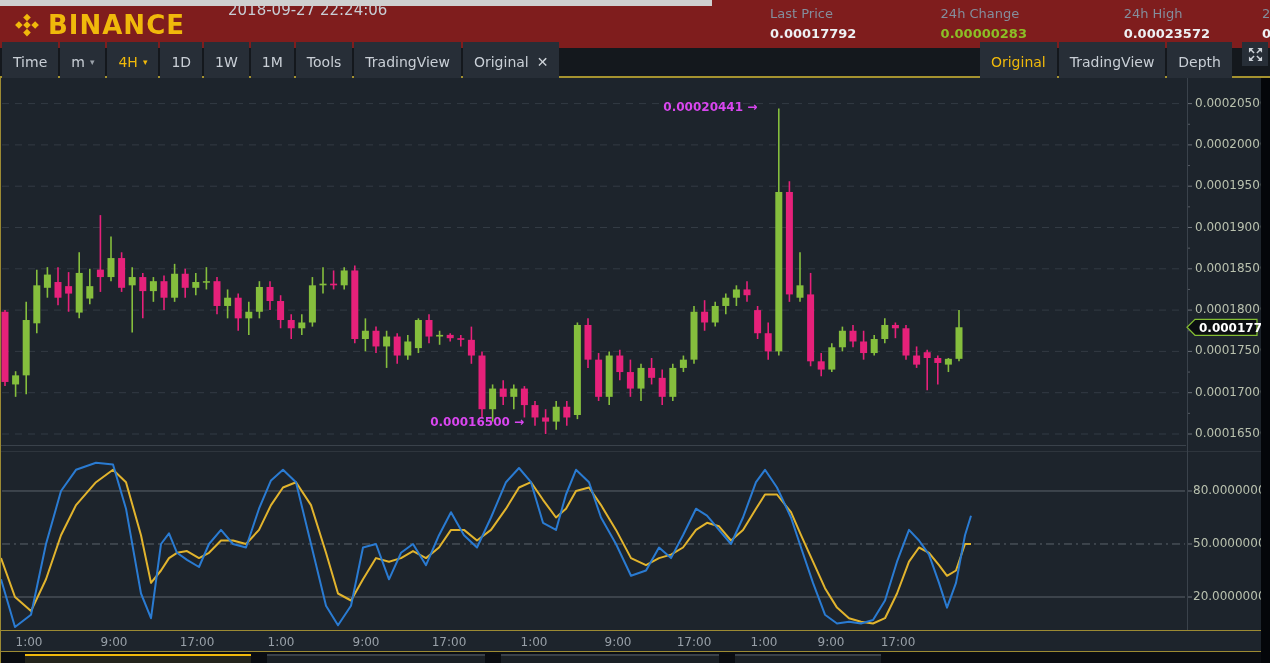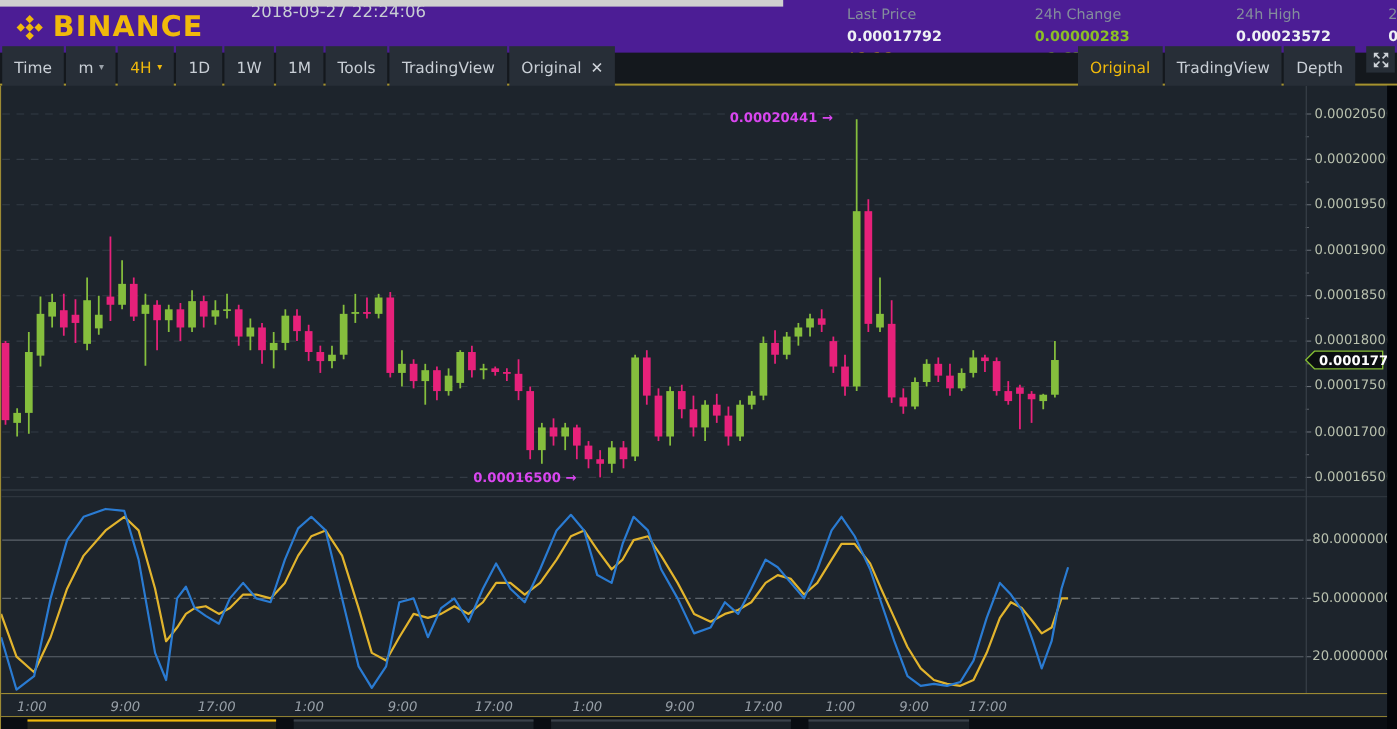--- a/index.html
+++ b/index.html
@@ -4,21 +4,21 @@
 <style>
   * { margin:0; padding:0; box-sizing:border-box; }
   html,body { width:1270px; height:663px; overflow:hidden; background:#10141a;
               font-family:"DejaVu Sans","Liberation Sans",sans-serif; }
   #app { position:relative; width:1270px; height:663px; background:#171c22; }
 
   
   .top-strip { position:absolute; left:0; top:0; width:712px; height:6px; background:#cfcfcf; }
 
   
-  .header { position:absolute; left:0; top:0; width:1270px; height:48px; background:#4c1d95; }
+  .header { position:absolute; left:0; top:0; width:1270px; height:48px; background:#7f1d1d; }
   .logo { position:absolute; left:14px; top:10px; display:flex; align-items:center; }
   .logo-text { color:#f0b90b; font-size:26px; font-weight:bold; letter-spacing:1px; margin-left:8px; }
   .timestamp { position:absolute; left:228px; top:1px; color:#c8cdd4; font-size:15px; }
   .stats { position:absolute; left:770px; top:4px; display:flex; }
   .stat-col { margin-right:60px; }
   .stat-label { color:#848e9c; font-size:13px; line-height:20px; }
   .stat-value { color:#eef1f4; font-size:13px; line-height:20px; font-weight:bold; }
   .stat-extra { color:#f0b90b; font-weight:bold; }
   .stat-col.change .stat-value, .stat-col.change .stat-extra2 { color:#8cbf26; font-weight:bold; }
   .stat-col.partial { position:absolute; left:492px; width:10px; overflow:hidden; }
@@ -38,21 +38,21 @@
 
   
   .chart-wrap { position:absolute; left:0; top:78px; width:1270px; height:585px; background:#1d242c;
                 border-left:1px solid #9c8a33; }
   #plot { position:absolute; left:0; top:0; }
   .y-label { position:absolute; color:#b9c1ae; font-size:12px; white-space:nowrap; }
   .annotation { position:absolute; color:#d946ef; font-size:12px; font-weight:bold; white-space:nowrap;
                 text-align:center; }
   .time-strip { position:absolute; left:0; top:552px; width:1262px; height:22px;
                 border-top:1px solid #9c8a33; border-bottom:1px solid #9c8a33; }
-  .t-label { position:absolute; top:4px; width:44px; text-align:center; color:#98a0a8; font-size:12px;font-style:italic; }
+  .t-label { position:absolute; top:4px; width:44px; text-align:center; color:#98a0a8; font-size:12px; }
   .right-black { position:absolute; left:1260px; top:0; width:10px; height:585px; background:#04060a; }
 
   
   .bottom-strip { position:absolute; left:0; top:574px; width:1262px; height:11px; background:#0a0d12; }
   .b-tab { position:absolute; top:2px; height:9px; background:#1a2026; border-top:2px solid #3a4149; }
   .b-tab.active { border-top:2px solid #f0b90b; background:#23241c; }
 </style>
 </head>
 <body>
 
@@ -385,21 +385,21 @@
         <div class="y-label" style="left: 1194px; top: 141.5px;">0.00019000</div>
         <div class="y-label" style="left: 1194px; top: 182.8px;">0.00018500</div>
         <div class="y-label" style="left: 1194px; top: 224.1px;">0.00018000</div>
         <div class="y-label" style="left: 1194px; top: 265.4px;">0.00017500</div>
         <div class="y-label" style="left: 1194px; top: 306.7px;">0.00017000</div>
         <div class="y-label" style="left: 1194px; top: 348px;">0.00016500</div>
         <div class="y-label" style="left: 1192px; top: 404.998px;">80.00000000</div>
         <div class="y-label" style="left: 1192px; top: 457.999px;">50.00000000</div>
         <div class="y-label" style="left: 1192px; top: 511px;">20.00000000</div>
         <div class="annotation" style="left: 646.8px; top: 22.4734px; width: 125px;">0.00020441 →</div>
-        <div class="annotation" style="left: 413.6px; top: 349px; width: 125px;">0.00016500 →</div>
+        <div class="annotation" style="left: 413.6px; top: 337px; width: 125px;">0.00016500 →</div>
       </div>
     <div class="time-strip" id="time-strip">
         <div class="t-label" style="left: 6px;">1:00</div>
         <div class="t-label" style="left: 91px;">9:00</div>
         <div class="t-label" style="left: 174px;">17:00</div>
         <div class="t-label" style="left: 258px;">1:00</div>
         <div class="t-label" style="left: 343px;">9:00</div>
         <div class="t-label" style="left: 426px;">17:00</div>
         <div class="t-label" style="left: 511px;">1:00</div>
         <div class="t-label" style="left: 595px;">9:00</div>

